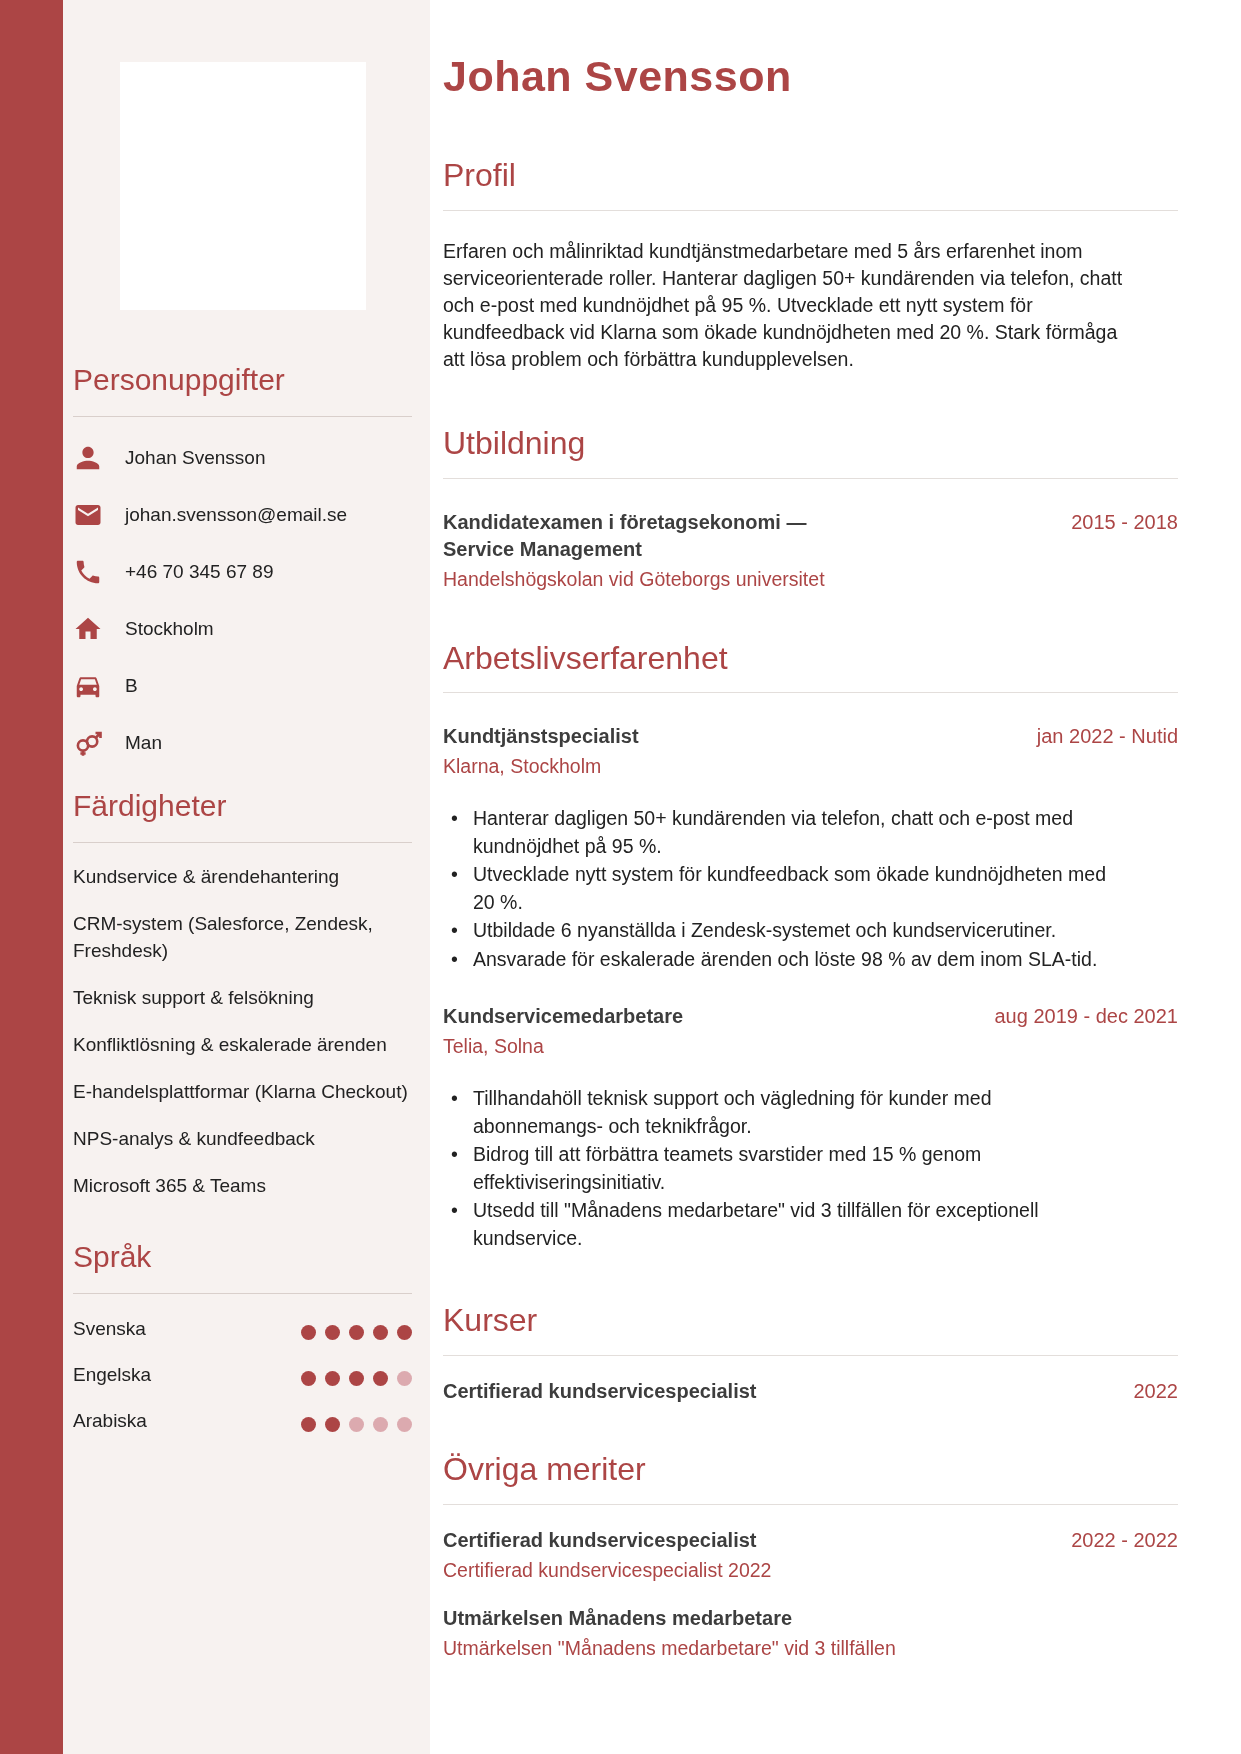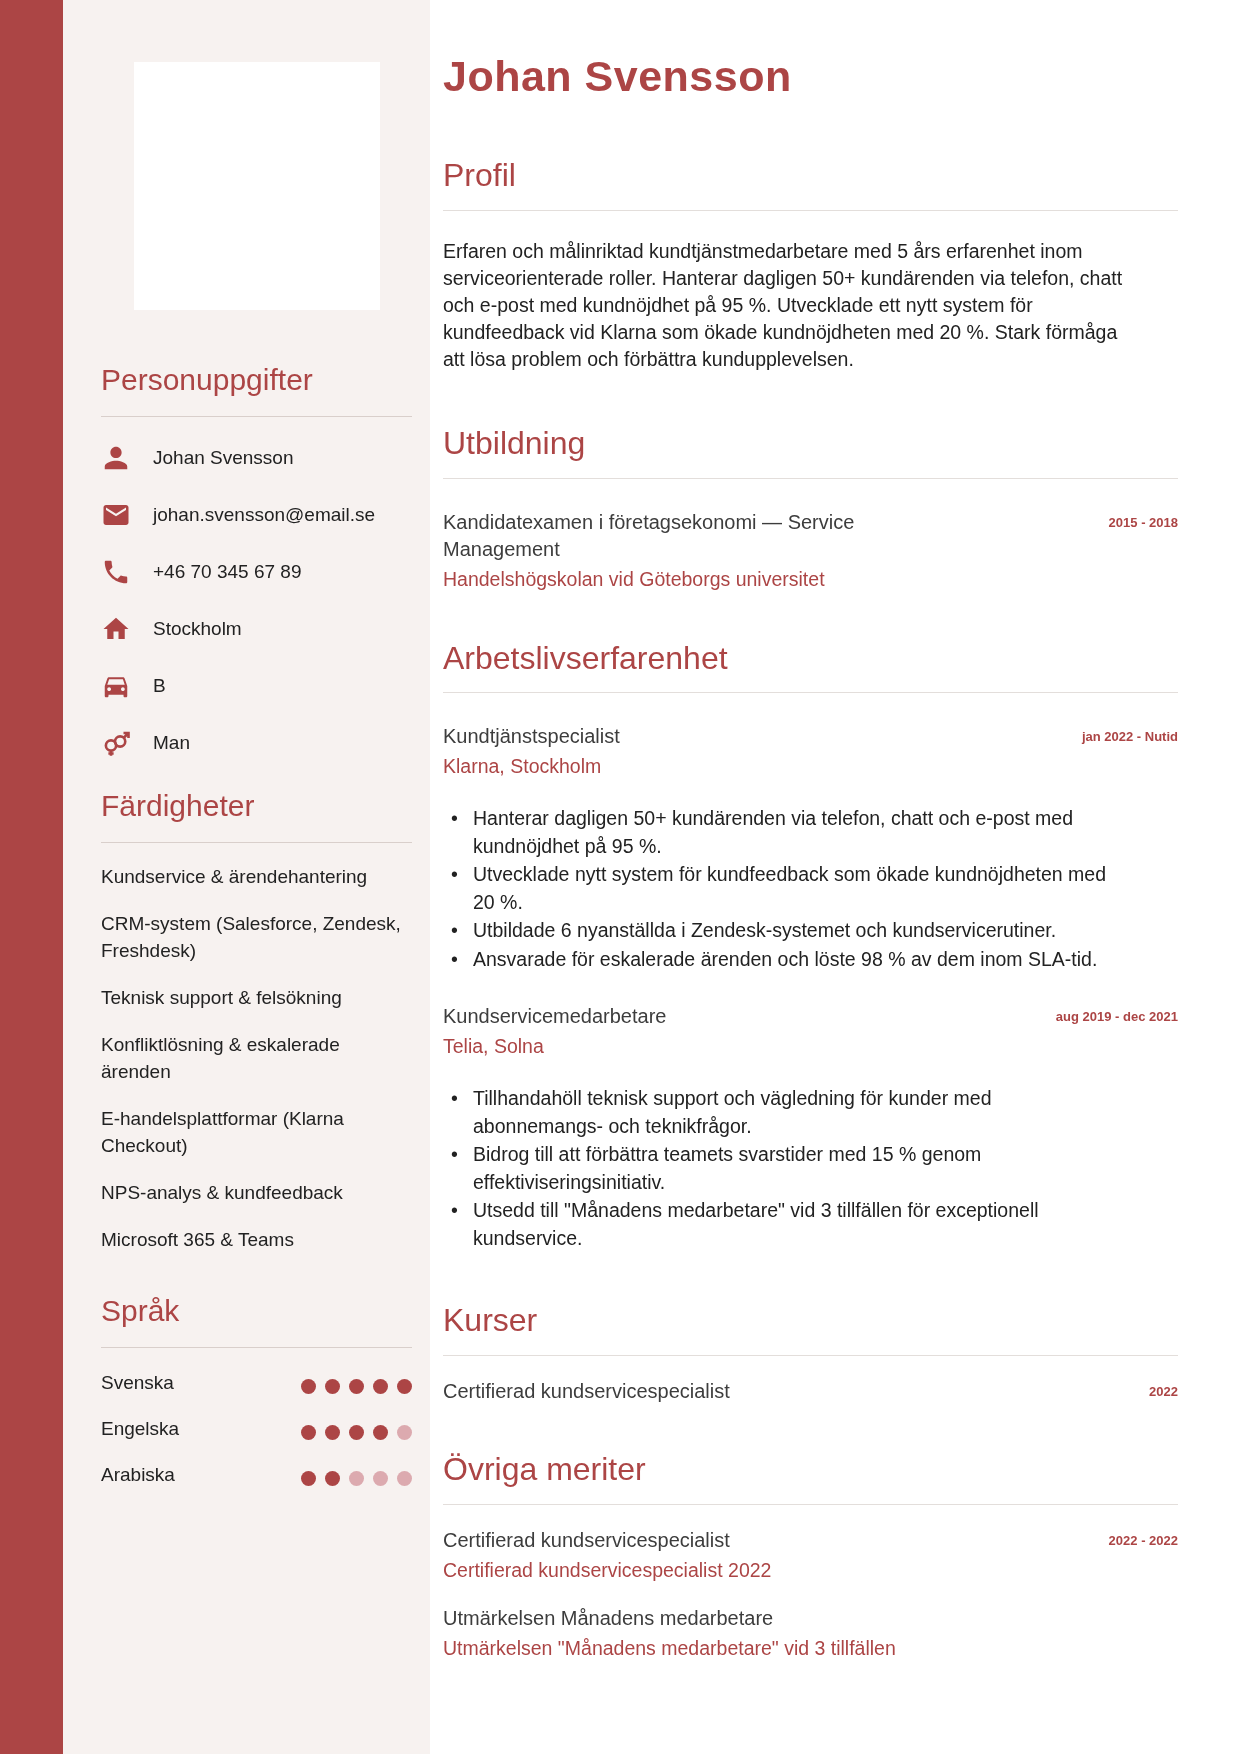--- a/index.html
+++ b/index.html
@@ -10,21 +10,21 @@
     color:#222;
   }
   .page { display:flex; width:1241px; height:1754px; overflow:hidden; }
 
   
   .stripe { width:63px; background:#AC4545; flex:0 0 63px; }
 
   
   .sidebar {
     flex:0 0 367px; width:367px; background:#F7F2F0;
-    box-sizing:border-box; padding:0 18px 0 38px;
+    box-sizing:border-box; padding:0 18px 0 10px;
   }
   .photo { width:246px; height:248px; background:#ffffff; margin:62px auto 0; }
   .sidebar h2 {
     font-size:30px; font-weight:400; color:#AC4545; margin:0; line-height:1.2;
   }
   .sb-heading-personal { margin-top:52px !important; }
   .sb-heading-skills   { margin-top:30px !important; }
   .sb-heading-lang     { margin-top:40px !important; }
   .s-divider { border:0; border-top:1px solid #D9CFCB; margin:18px 0 0; }
   .contact { list-style:none; margin:26px 0 0; padding:0; }
@@ -51,23 +51,23 @@
   .sec-utbildning h2 { margin-top:52px; }
   .sec-erfarenhet h2 { margin-top:48px; }
   .sec-kurser     h2 { margin-top:50px; }
   .sec-ovriga     h2 { margin-top:46px; }
   .profile-text { margin:27px 0 0; font-size:19.5px; line-height:27px; color:#222; width:690px; }
 
   .entry { display:flex; justify-content:space-between; align-items:flex-start; margin-top:30px; }
   .entry.tight { margin-top:22px; }
   .entry-left { max-width:520px; }
   .entry-left.narrow { width:430px; }
-  .entry h3 { font-size:20px; font-weight:400; color:#3D3D3D; margin:0; line-height:27px; }
+  .entry h3 { font-size:20px; font-weight:700; color:#3D3D3D; margin:0; line-height:27px; }
   .entry .sub { color:#AC4545; font-size:19.5px; line-height:26px; margin:3px 0 0; }
-  .period { color:#AC4545; font-weight:700; font-size:13px; white-space:nowrap; line-height:27px; }
+  .period { color:#AC4545; font-weight:400; font-size:20px; white-space:nowrap; line-height:27px; }
 
   .bullets { list-style:none; margin:26px 0 0; padding:0; }
   .bullets li {
     position:relative; padding-left:30px; max-width:640px;
     font-size:19.5px; line-height:27.5px; color:#222; margin-top:1px;
   }
   .bullets li::before { content:"•"; position:absolute; left:8px; top:0; color:#222; }
 </style>
 </head>
 <body>

